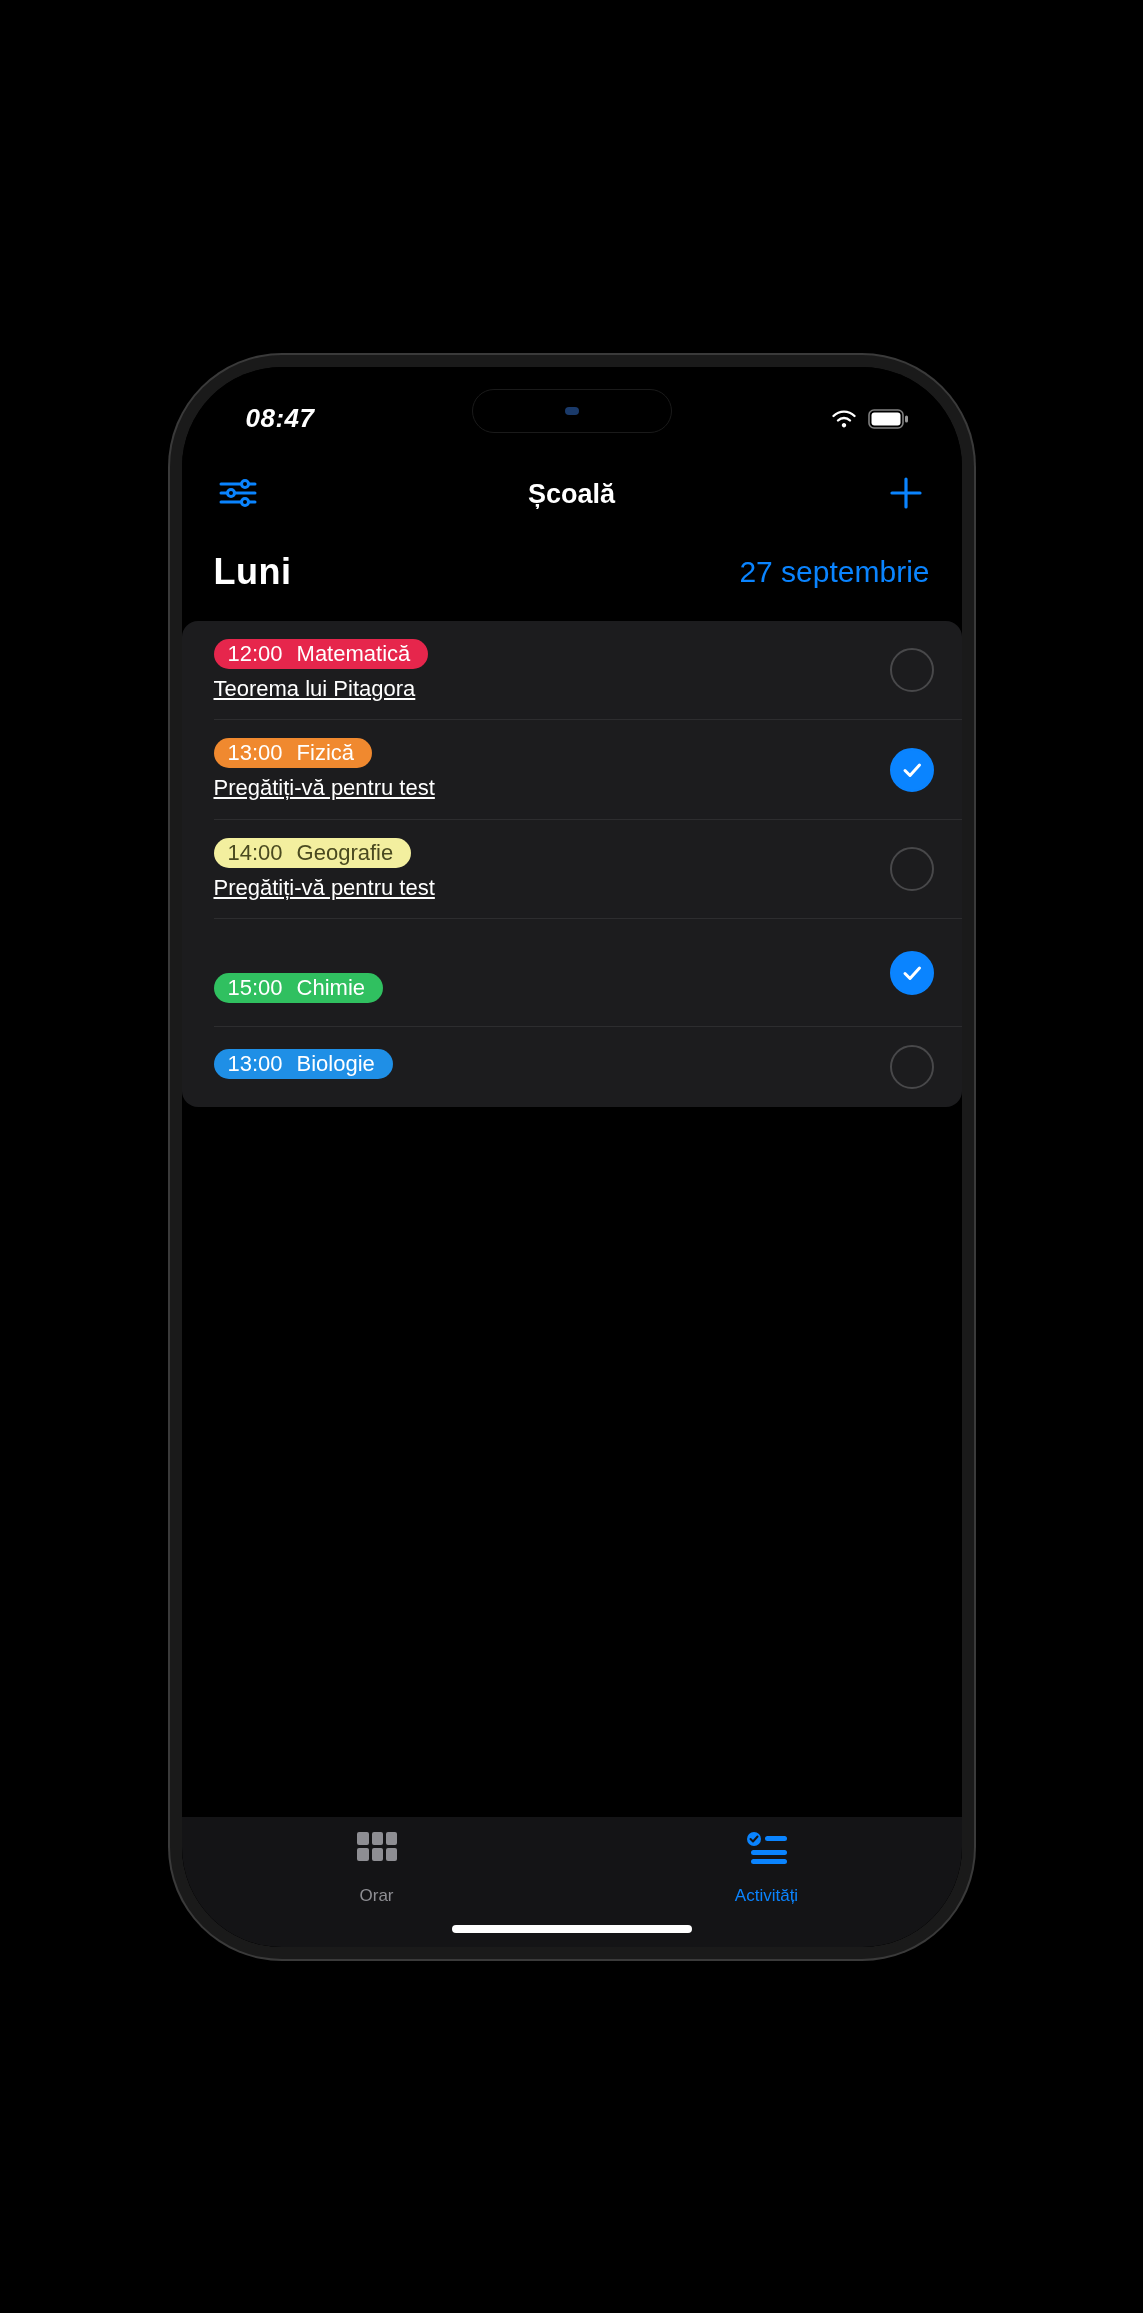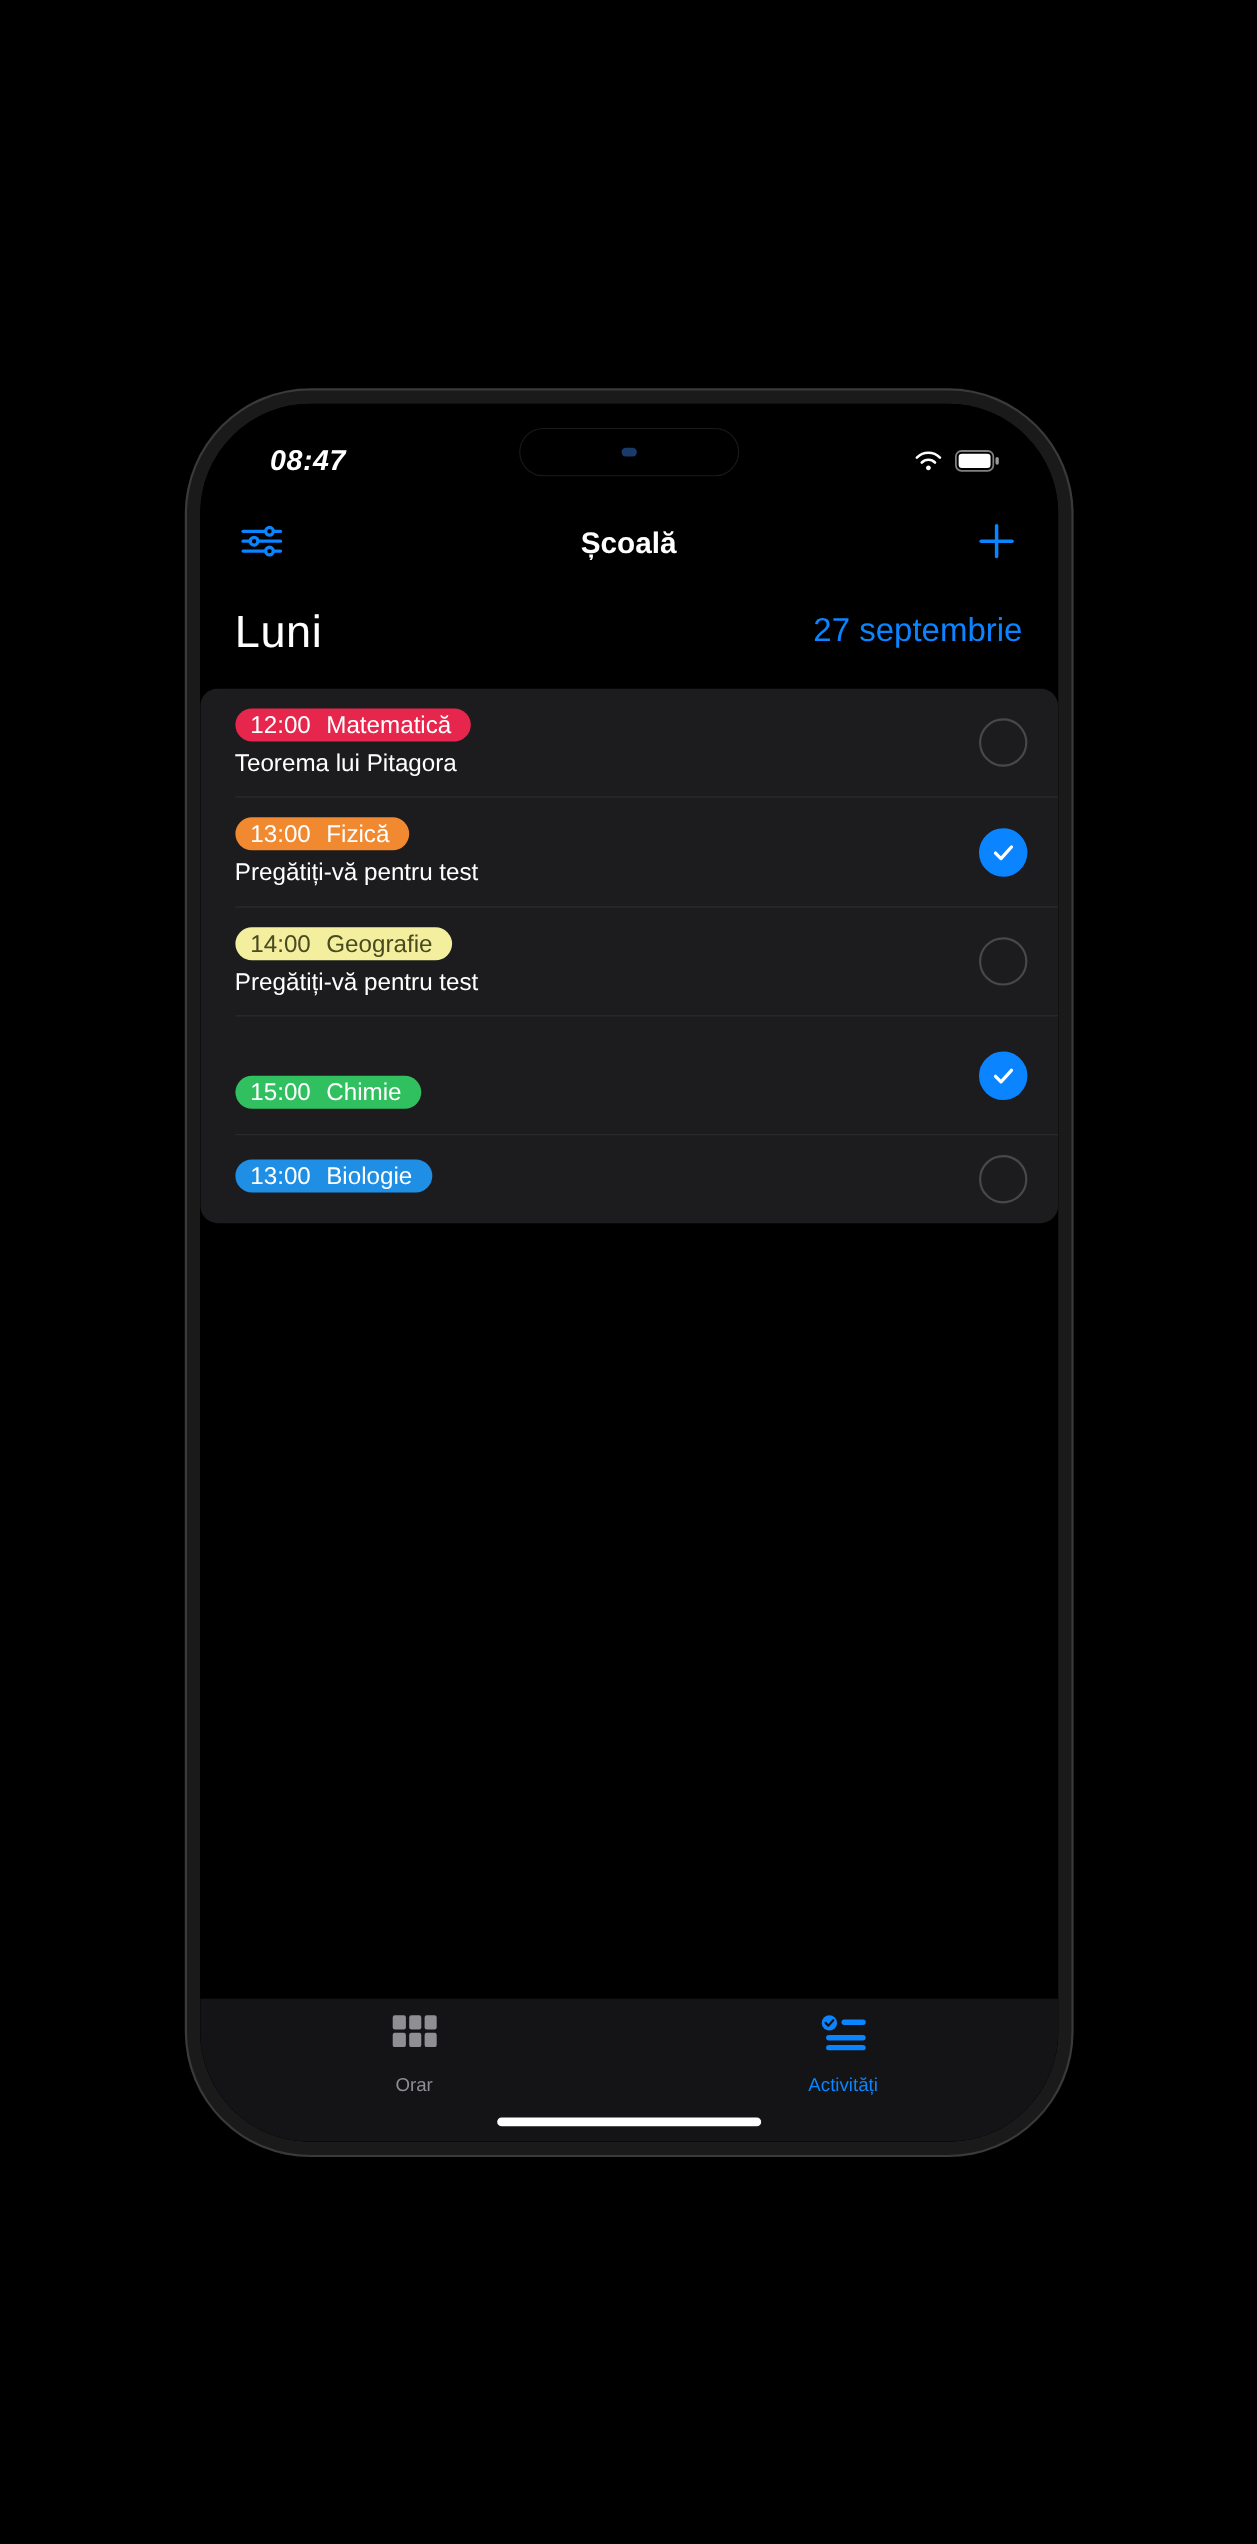--- a/index.html
+++ b/index.html
@@ -100,22 +100,22 @@
     color: #0a84ff;
     cursor: pointer;
   }
   .day-header {
     display: flex;
     align-items: center;
     justify-content: space-between;
     padding: 18px 32px 28px 32px;
   }
   .day-name {
-    font-size: 41px;
-    font-weight: 400;
+    font-size: 36px;
+    font-weight: 700;
     letter-spacing: 0.5px;
   }
   .day-date {
     font-size: 30px;
     color: #0a84ff;
     cursor: pointer;
   }
   .task-list {
     background: #1c1c1e;
     border-radius: 16px;
@@ -134,20 +134,21 @@
     position: absolute;
     bottom: 0;
     left: 32px;
     right: 0;
     height: 1px;
     background: #2d2d2f;
   }
   .task-content {
     flex: 1;
     min-width: 0;
+    text-decoration: underline;
   }
   .badge {
     display: inline-flex;
     align-items: center;
     gap: 14px;
     padding: 2px 18px 2px 14px;
     border-radius: 30px;
     font-size: 22px;
     font-weight: 400;
     margin-bottom: 6px;

